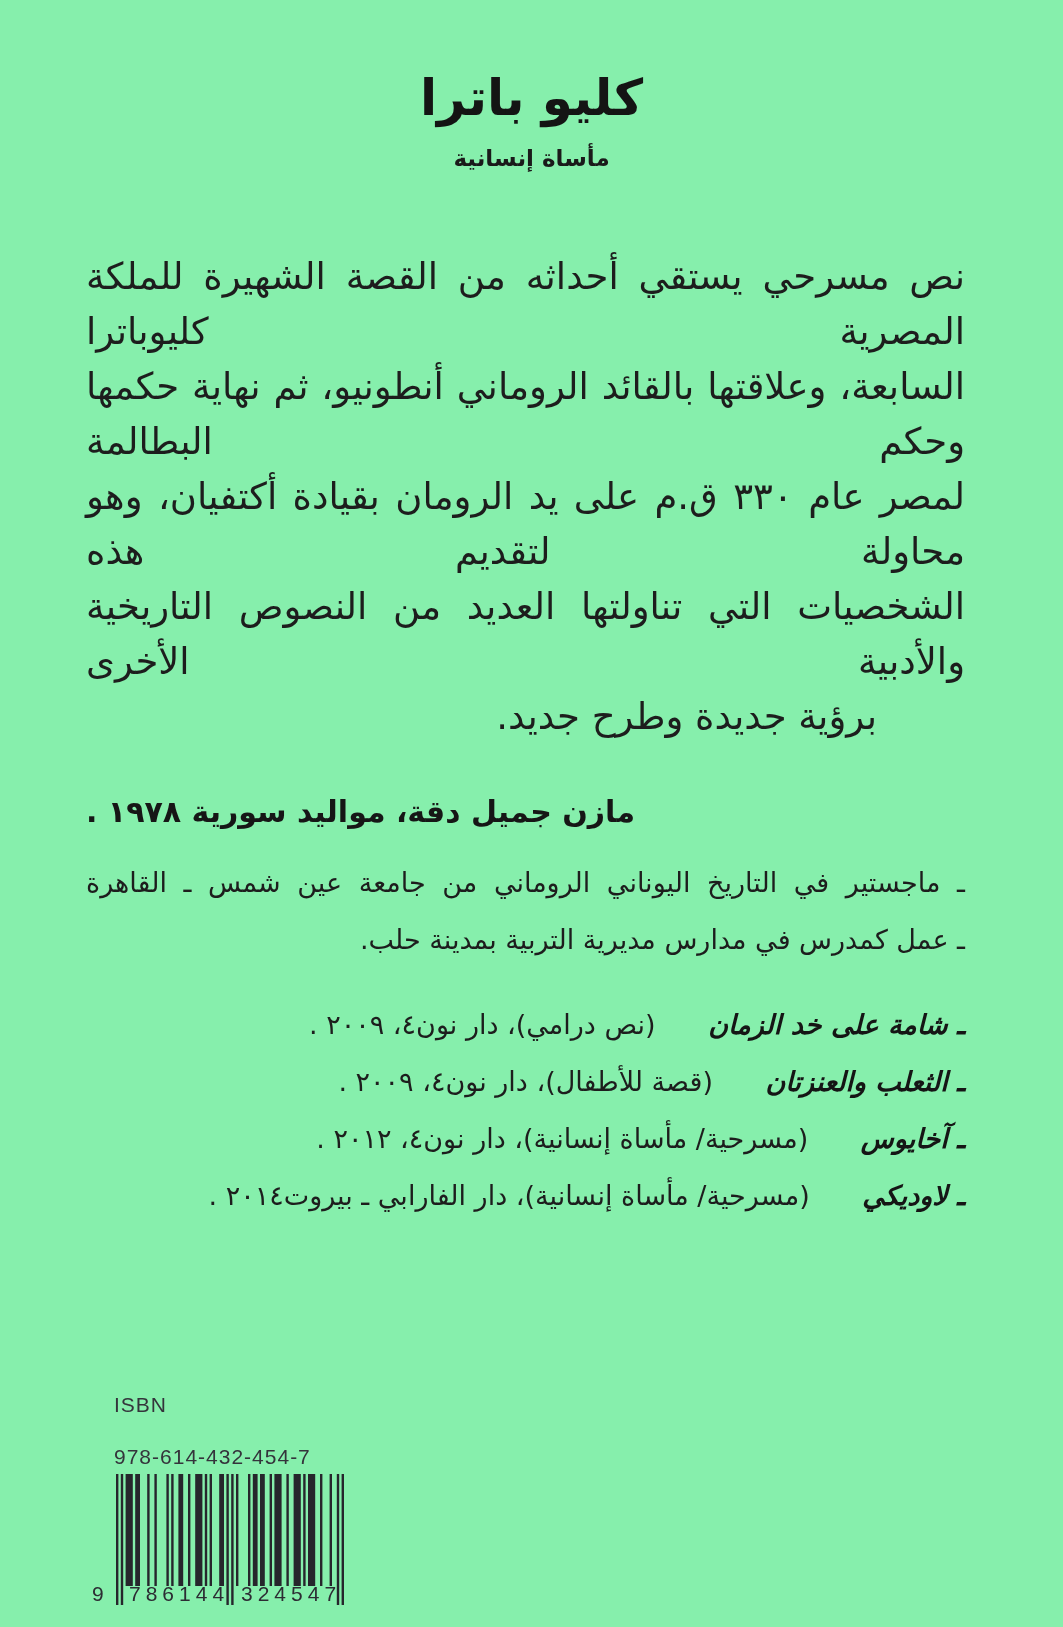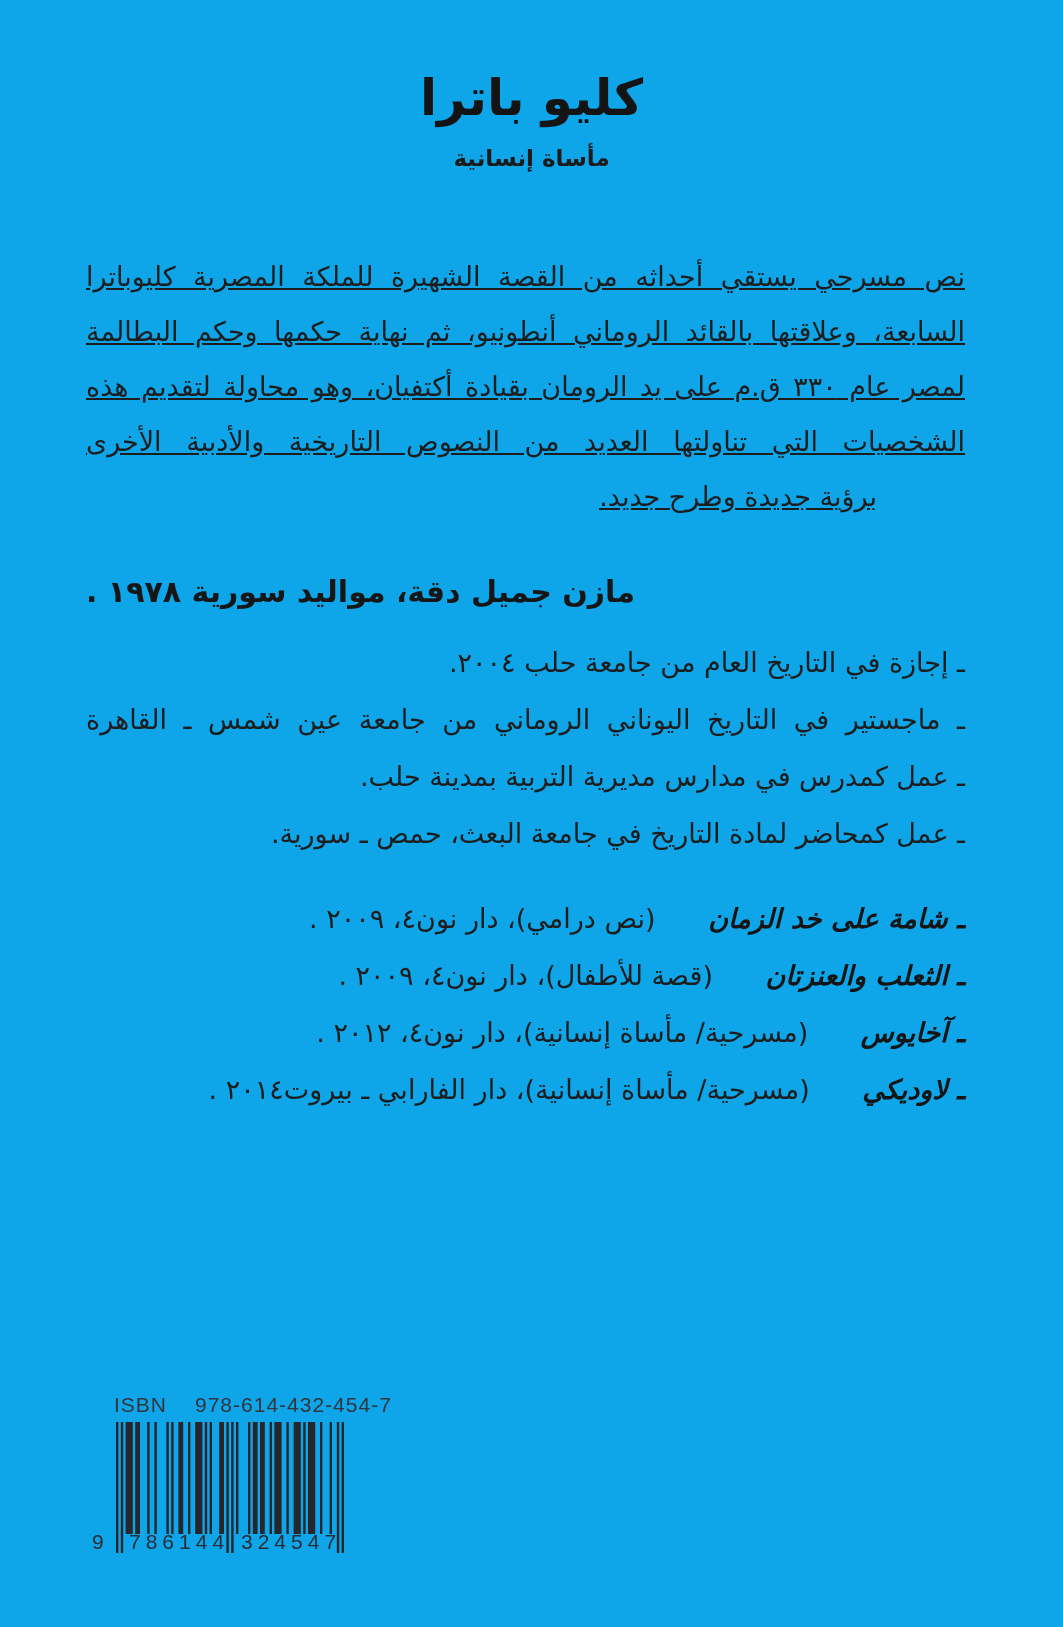--- a/index.html
+++ b/index.html
@@ -1,51 +1,51 @@
 <!DOCTYPE html>
 <html lang="ar"><head>
 <meta charset="utf-8">
 <style>
   html,body{margin:0;padding:0;background:#ffffff;}
   .page{
     position:relative;
     width:1063px;height:1627px;
-    background:#0ea5e9;
+    background:#86efac;
     font-family:"DejaVu Sans",sans-serif;
     color:#1d1d1d;
     direction:rtl;
     overflow:hidden;
   }
   .title-block{padding-top:66px;text-align:center;}
   .book-title{
     margin:0;font-size:50px;font-weight:bold;color:#141414;
     letter-spacing:2px;line-height:1.3;
   }
   .book-subtitle{margin-top:14px;font-size:23px;font-weight:bold;color:#1a1a1a;}
   .text-col{margin-right:98px;margin-left:86px;}
-  .synopsis{margin-top:78px;font-size:27px;line-height:55px;text-decoration:underline;}
+  .synopsis{margin-top:78px;font-size:37px;line-height:55px;}
   .line{text-align:right;}
   .j{text-align:justify;text-align-last:justify;}
   .synopsis .last-line{padding-right:88px;text-align:right;}
   .author-intro{margin-top:50px;font-size:30px;font-weight:bold;color:#161616;text-align:left;}
   .bio{margin-top:25px;font-size:27px;line-height:57px;}
   .bio .cont{padding-right:26px;}
   .works-heading{margin-top:70px;font-size:30px;font-weight:bold;color:#161616;text-align:right;}
   .works-list{margin-top:28px;font-size:27px;line-height:57px;}
   .work-item{text-align:right;}
   .work-title{font-weight:bold;font-style:italic;color:#151515;margin-left:44px;}
   .work-details{font-style:normal;text-align:right;}
   
   .barcode-block{
     position:absolute;left:88px;top:1393px;
     direction:ltr;
     font-family:"Liberation Sans",sans-serif;
     color:#34343b;
   }
-  .isbn-line{margin-left:26px;font-size:21px;letter-spacing:1px;display:flex;gap:28px;}
+  .isbn-line{margin-left:26px;font-size:21px;letter-spacing:1px;display:flex;gap:28px;flex-direction:column;}
   .barcode{position:relative;margin-top:5px;margin-left:28px;width:228px;height:131px;}
   .bars svg{display:block;}
   .bc-digit{position:absolute;top:108px;font-size:21px;color:#2c2c33;background:transparent;}
   .bc-first{left:-24px;}
   .bc-left{left:13px;letter-spacing:5px;}
   .bc-right{left:125px;letter-spacing:5px;}
 </style>
 </head>
 <body>
 
@@ -60,24 +60,22 @@
     <div class="line j">نص مسرحي يستقي أحداثه من القصة الشهيرة للملكة المصرية كليوباترا</div>
     <div class="line j">السابعة، وعلاقتها بالقائد الروماني أنطونيو، ثم نهاية حكمها وحكم البطالمة</div>
     <div class="line j">لمصر عام ٣٣٠ ق.م على يد الرومان بقيادة أكتفيان، وهو محاولة لتقديم هذه</div>
     <div class="line j">الشخصيات التي تناولتها العديد من النصوص التاريخية والأدبية الأخرى</div>
     <div class="line last-line">برؤية جديدة وطرح جديد.</div>
   </section>
 
   <section class="author text-col">
     <div class="author-intro">مازن جميل دقة، مواليد سورية ١٩٧٨ .</div>
     <div class="bio">
-      <div class="line">ـ إجازة في التاريخ العام من جامعة حلب ٢٠٠٤.</div>
       <div class="line j">ـ ماجستير في التاريخ اليوناني الروماني من جامعة عين شمس ـ القاهرة</div>
       <div class="line">ـ عمل كمدرس في مدارس مديرية التربية بمدينة حلب.</div>
-      <div class="line">ـ عمل كمحاضر لمادة التاريخ في جامعة البعث، حمص ـ سورية.</div>
     </div>
   </section>
 
   <section class="works text-col">
     <div class="works-list">
       <div class="work-item">
         <span class="work-title">ـ شامة على خد الزمان</span><span class="work-details"> (نص درامي)، دار نون٤، ٢٠٠٩ .</span>
       </div>
       <div class="work-item">
         <span class="work-title">ـ الثعلب والعنزتان</span><span class="work-details"> (قصة للأطفال)، دار نون٤، ٢٠٠٩ .</span>

